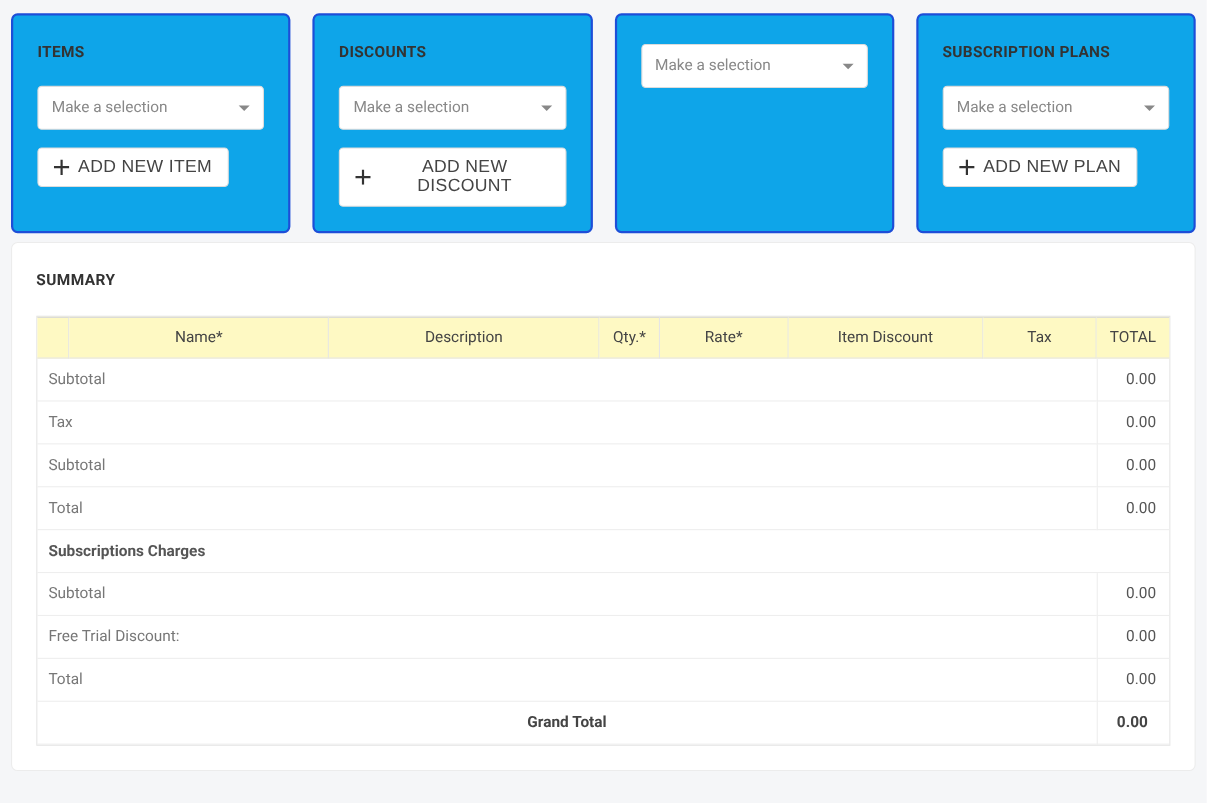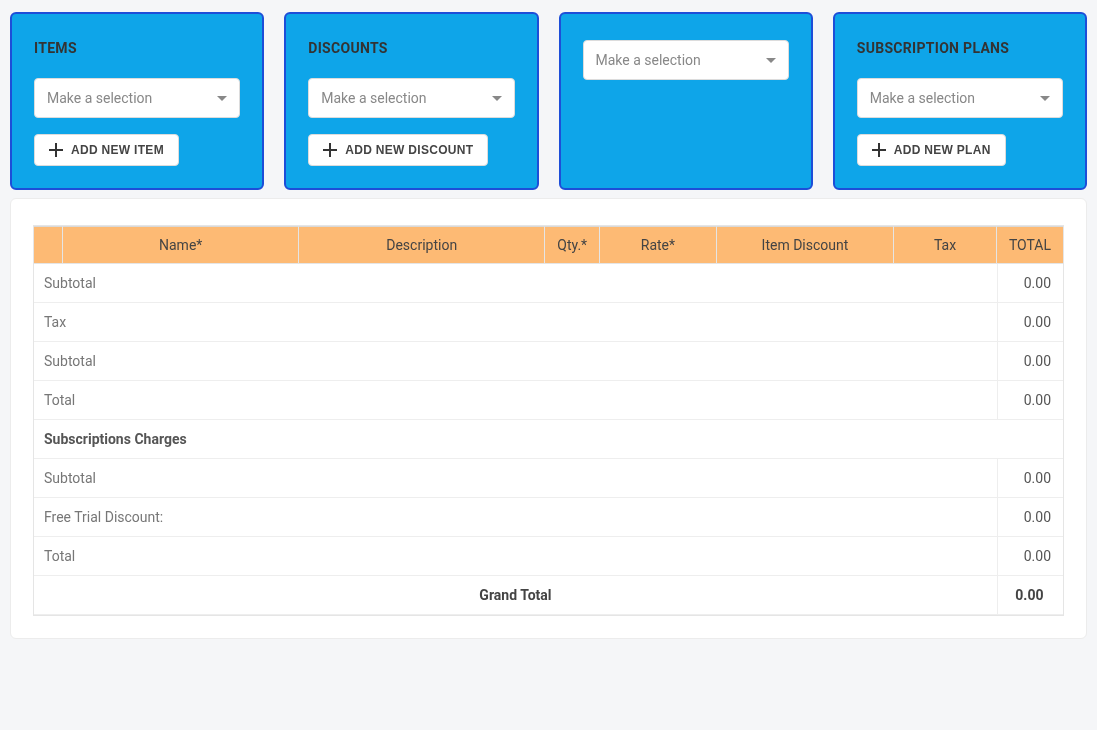--- a/index.html
+++ b/index.html
@@ -57,22 +57,22 @@
     }
     .add-btn {
       display: inline-flex;
       align-items: center;
       gap: 8px;
       padding: 8px 14px;
       border: 1px solid #dcdcdc;
       border-radius: 4px;
       background: #fff;
       cursor: pointer;
-      font-size: 12px;
-      font-weight: 700;
+      font-size: 16px;
+      font-weight: 400;
       letter-spacing: 0.3px;
       color: #444;
       justify-content: center;
     }
     .plus-icon {
       display: inline-flex;
       width: 14px; height: 14px;
     }
     .plus-icon svg { width: 14px; height: 14px; }
     
@@ -90,21 +90,21 @@
       margin-bottom: 24px;
     }
     .summary-table {
       width: 100%;
       border: 1px solid #e5e5e5;
       border-collapse: separate;
       border-spacing: 0;
       font-size: 14px;
     }
     .summary-table thead th {
-      background: #fdba74;
+      background: #fef9c3;
       border-top: 1px solid #d9d9d9;
       border-bottom: 1px solid #e5e5e5;
       border-right: 1px solid #e5e5e5;
       padding: 10px 12px;
       font-weight: 400;
       color: #444;
       text-align: center;
       font-size: 14px;
     }
     .summary-table thead th:last-child { border-right: none; text-align: right; }
@@ -188,20 +188,21 @@
             <path d="M6 0h2v6h6v2H8v6H6V8H0V6h6z" fill="#333"></path>
           </svg>
       </span>
       <span>ADD NEW PLAN</span>
     </button>
   </div>
 
 </div>
 
 <div class="summary-card">
+  <div class="summary-title">SUMMARY</div>
 
   <table class="summary-table">
     <thead>
       <tr>
         <th></th>
         <th style="width:240px">Name*</th>
         <th style="width:250px">Description</th>
         <th style="width:50px">Qty.*</th>
         <th style="width:118px">Rate*</th>
         <th style="width:180px">Item Discount</th>

